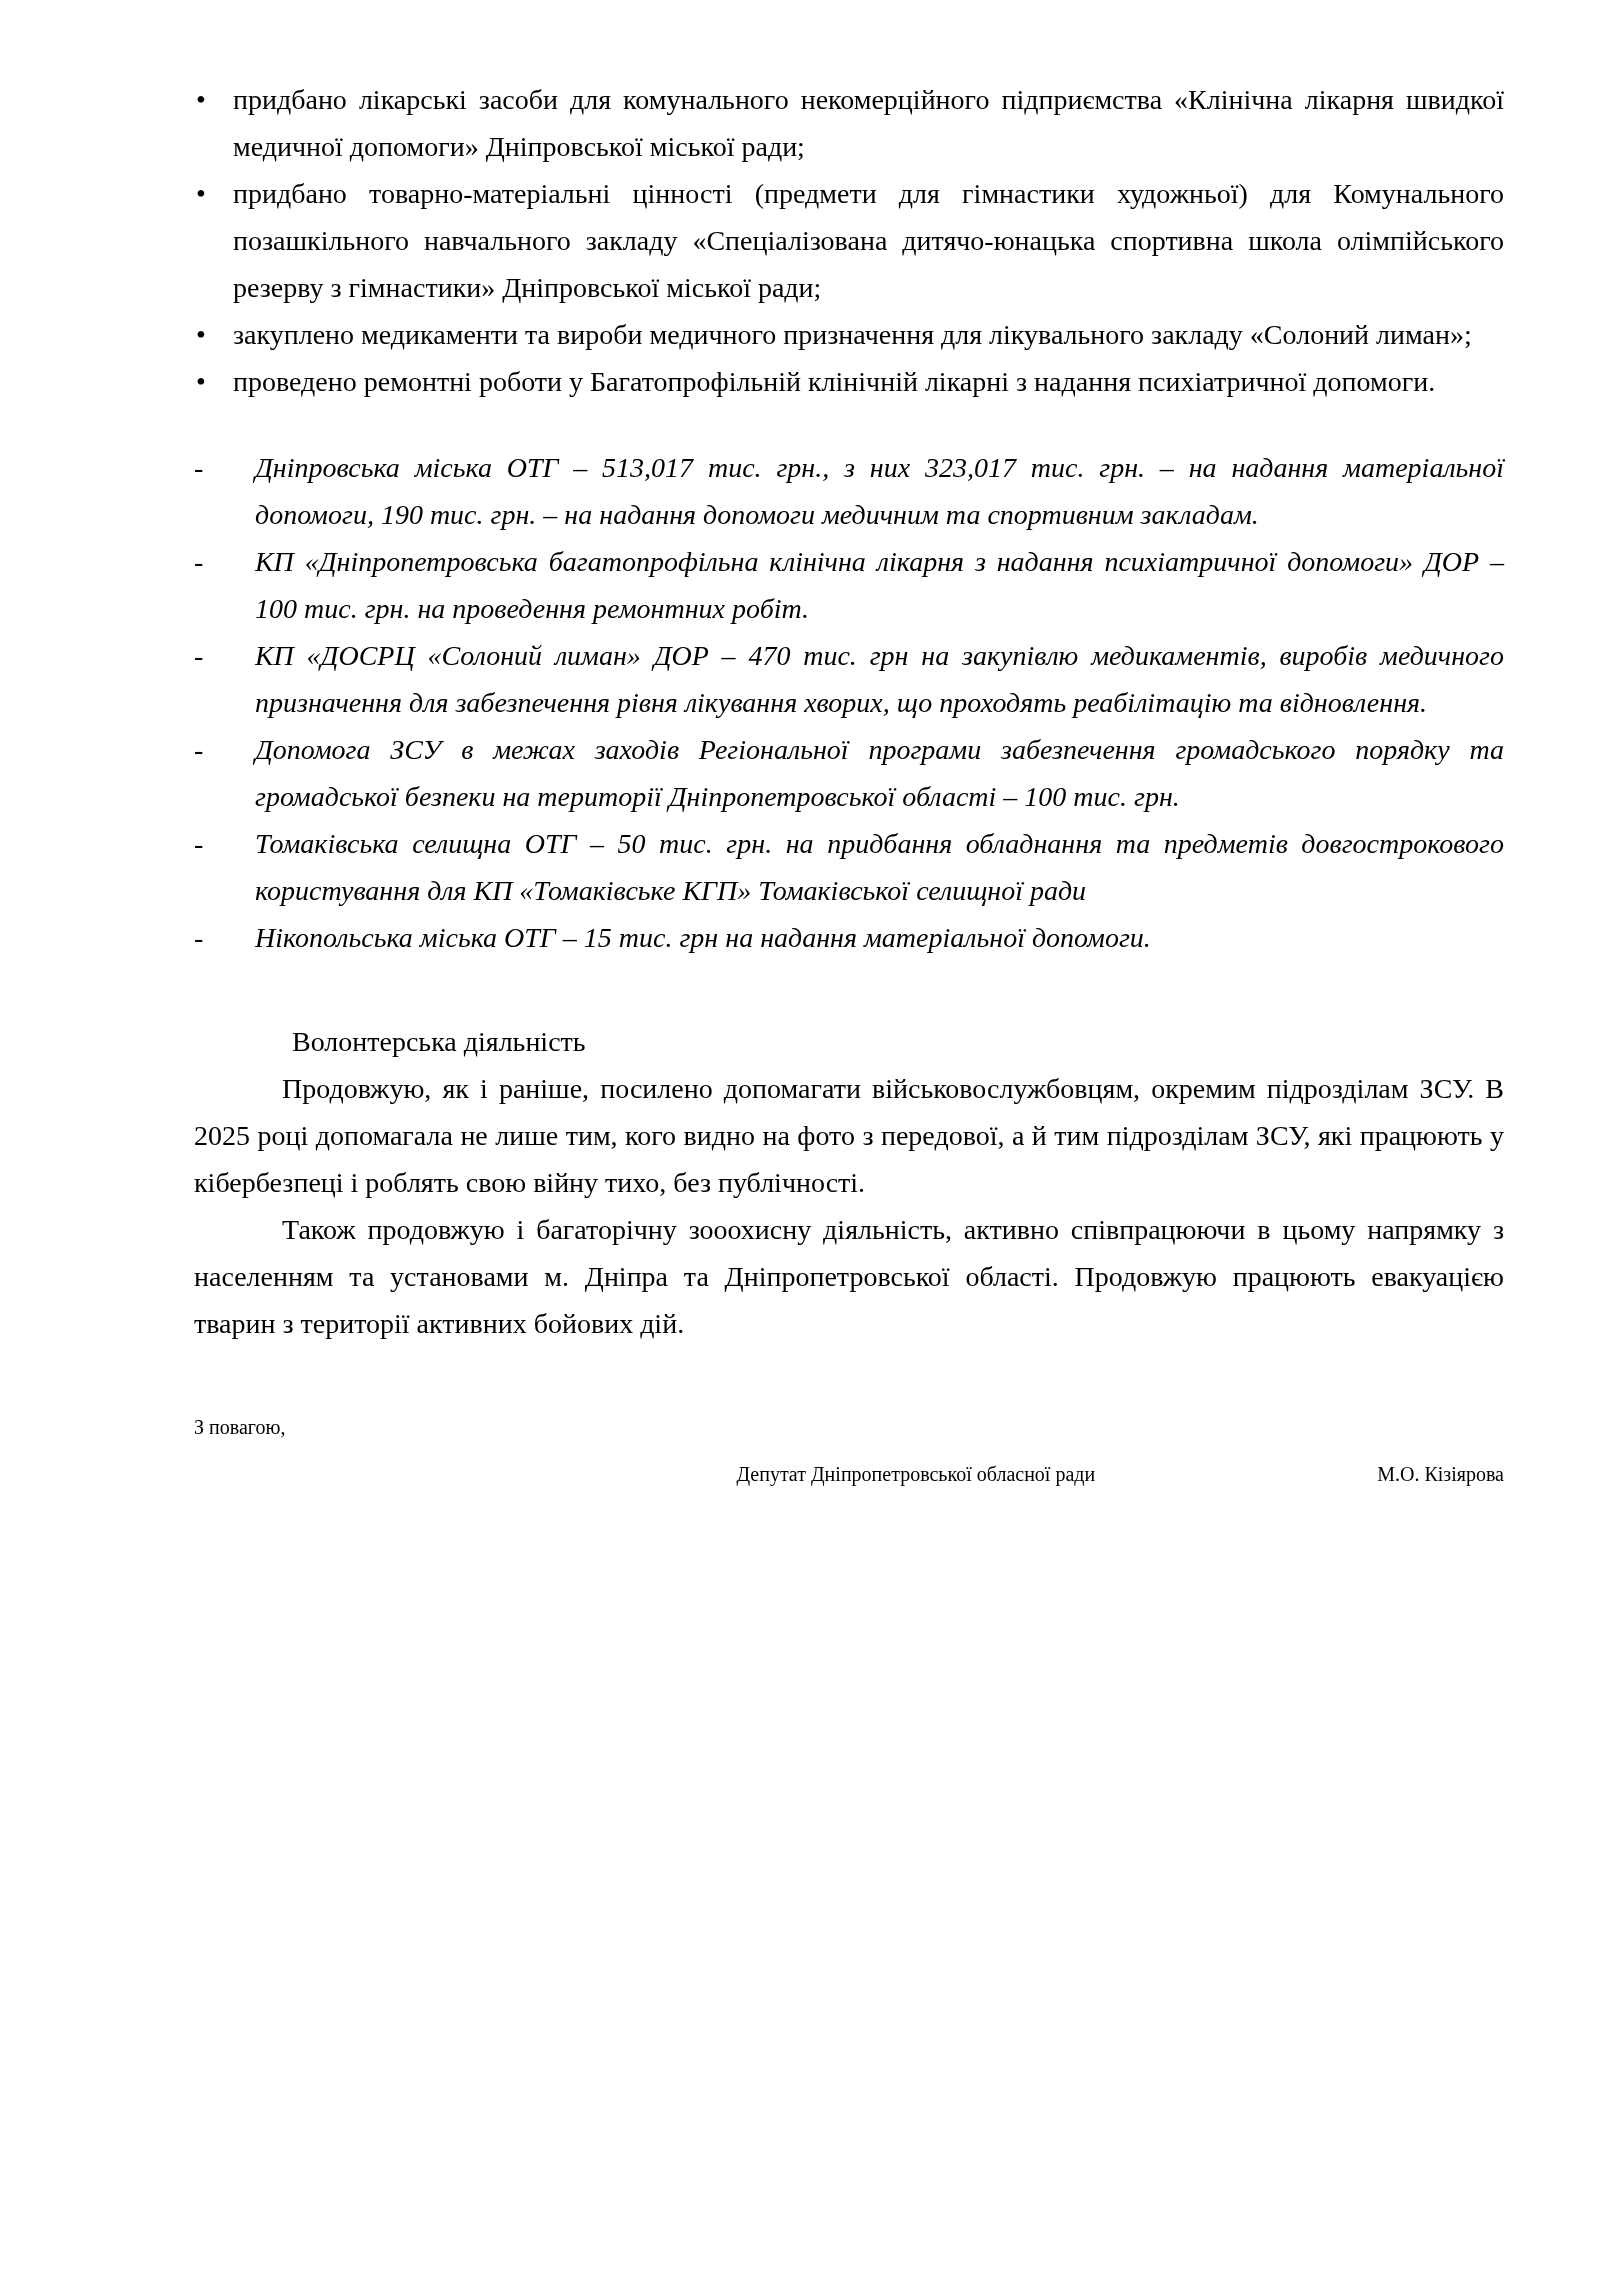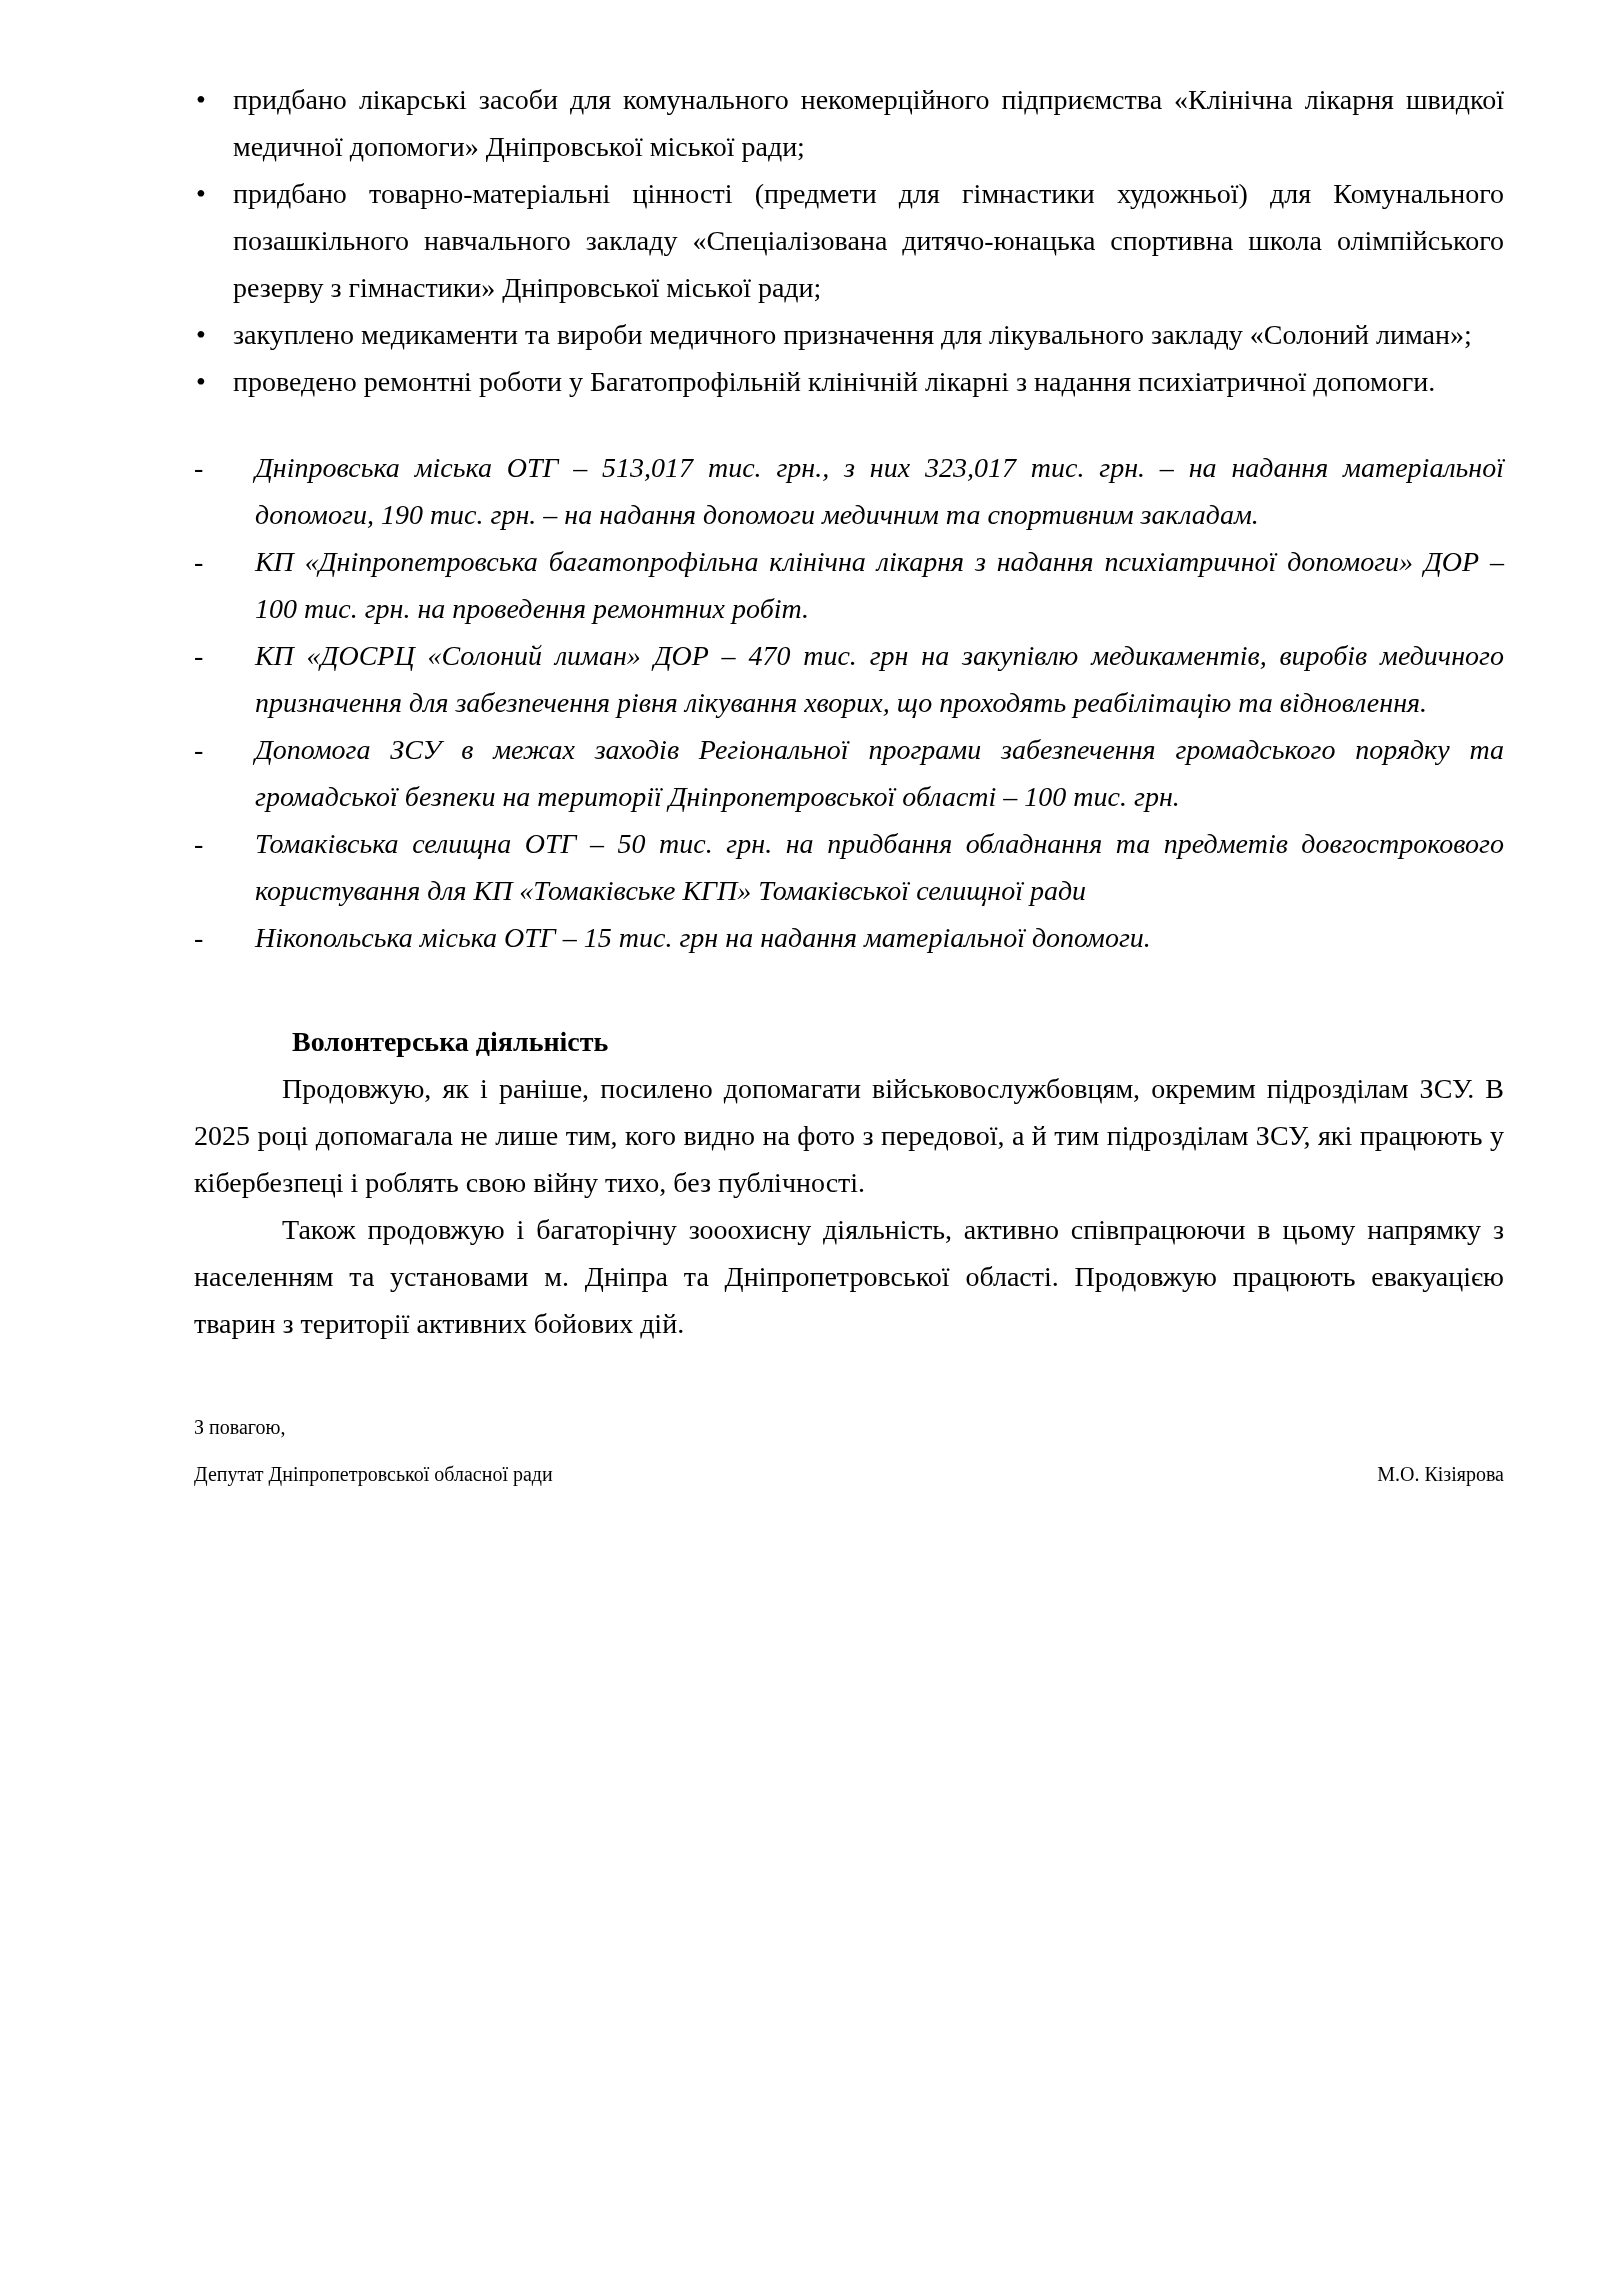--- a/index.html
+++ b/index.html
@@ -85,34 +85,34 @@
   .spacer-md { height: 39px; }
   .spacer-lg { height: 57px; }
 
   .para {
     text-indent: 88px;
   }
   .para-noindent {
     text-indent: 0;
   }
   .heading {
-    font-weight: bold;
+    font-weight: normal;
     text-indent: 98px;
     text-align: left;
   }
 
   
   .sign-block {
     font-size: 20px;
     line-height: 47px;
     text-align: left;
   }
   .sign-row {
     display: flex;
-    justify-content: space-between;
+    justify-content: flex-end;
     align-items: baseline;
   }
   .sign-role { white-space: nowrap; }
   .sign-name {
     margin-left: 282px;
     white-space: nowrap;
   }
 
   
   .nostretch { text-align-last: left; }

